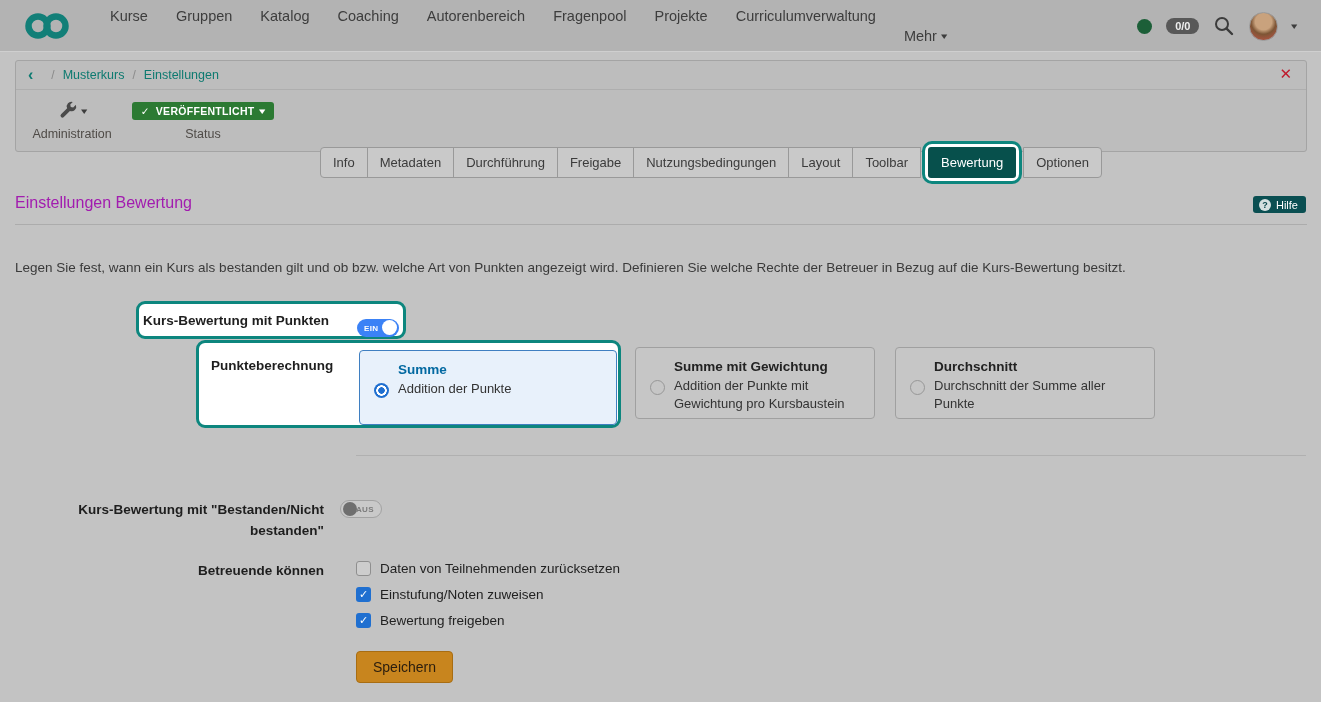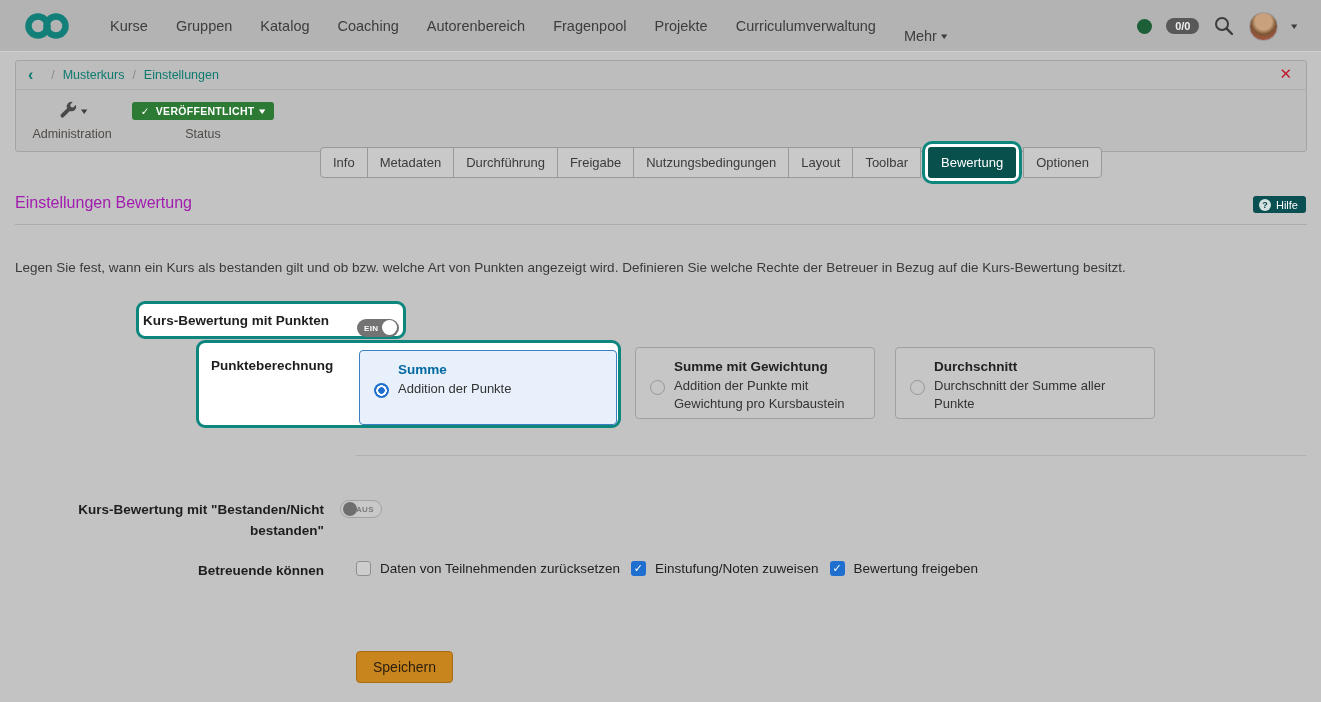--- a/index.html
+++ b/index.html
@@ -3,21 +3,21 @@
 <meta charset="utf-8">
 <style>
   * { margin:0; padding:0; box-sizing:border-box; }
   html,body { width:1321px; height:702px; }
   body { font-family:"Liberation Sans","DejaVu Sans",sans-serif; background:#c3c3c3; color:#333; }
   #app { position:relative; width:1321px; height:702px; overflow:hidden; background:#c3c3c3; }
 
   
   .navbar { position:absolute; top:0; left:0; width:100%; height:52px; background:#b3b3b3; border-bottom:1px solid #cfcfcf; display:flex; align-items:center; }
   .logo { margin-left:24px; display:flex; align-items:center; cursor:pointer; }
-  .nav-items { display:flex; align-items:center; margin-left:26px; }
+  .nav-items { display:flex; align-items:flex-start; margin-left:26px; }
   .nav-item { font-size:14.5px; color:#3d3d3d; padding:0 14px; cursor:pointer; white-space:nowrap; }
   .nav-more { display:flex; align-items:center; gap:5px;margin-top:20px; }
   .caret { display:inline-block; font-size:9px; color:#3d3d3d; transform:scaleX(1.4); }
   .nav-right { position:absolute; right:24px; top:0; height:52px; display:flex; align-items:center; gap:14px; }
   .presence-dot { width:15px; height:15px; border-radius:50%; background:#1c5f38; }
   .counter-badge { background:#585858; color:#efefef; font-size:11px; font-weight:bold; border-radius:9px; padding:2px 9px; }
   .search-btn { display:flex; align-items:center; cursor:pointer; }
   .avatar { width:29px; height:29px; border-radius:50%; background:radial-gradient(circle at 50% 32%, #c9a27d 0 36%, #7d5535 55%, #a3543f 78%, #c04e47 100%); border:1px solid #9a9a9a; cursor:pointer; }
 
   
@@ -53,21 +53,21 @@
   .description { position:absolute; left:15px; top:259px; width:1160px; font-size:13.5px; color:#3a3a3a; line-height:1.4; }
 
   
   .hl-ring { background:#fff; border:3px solid #0d867e; border-radius:9px; }
 
   .row-points { position:absolute; left:136px; top:301px; height:38px; display:inline-flex; align-items:center; gap:28px; padding:0 4px; }
   .form-label { font-size:13.5px; font-weight:bold; color:#1e1e1e; }
 
   
   .toggle { position:relative; width:42px; height:18px; border-radius:10px; cursor:pointer; flex:none; }
-  .toggle-on { background:#737373;margin-top:15px; }
+  .toggle-on { background:#3b82f6;margin-top:15px; }
   .toggle-on .knob { position:absolute; top:1.5px; right:2px; width:15px; height:15px; border-radius:50%; background:#fff; }
   .toggle-on .t-text { position:absolute; left:7px; top:5px; font-size:8px; font-weight:bold; color:#fff; letter-spacing:.4px; }
   .toggle-off { background:#c9c9c9; border:1px solid #a2a2a2; }
   .toggle-off .knob { position:absolute; top:1px; left:2px; width:14px; height:14px; border-radius:50%; background:#6e6e6e; }
   .toggle-off .t-text { position:absolute; right:7px; top:4px; font-size:8px; font-weight:bold; color:#7b7b7b; letter-spacing:.4px; }
 
   .calc-box { position:absolute; left:196px; top:340px; width:425px; height:88px; }
   .calc-label { position:absolute; left:12px; top:15px; }
   .option-card { position:absolute; border-radius:4px; padding:11px 12px 8px 38px; cursor:pointer; }
   .card-title { font-size:13.5px; font-weight:bold; color:#222; margin-bottom:3px; }
@@ -81,21 +81,21 @@
   .radio { position:absolute; left:14px; top:32px; width:15px; height:15px; border-radius:50%; }
   .radio-on { background:radial-gradient(circle,#1f6fd0 0 3px,#fff 3.5px 5px,#1f6fd0 5.5px); }
   .radio-off { border:1.5px solid #979797; background:transparent; }
 
   .section-divider { position:absolute; left:356px; top:455px; width:950px; border-top:1px solid #b0b0b0; }
 
   .passed-label { position:absolute; left:72px; top:500px; width:252px; text-align:right; line-height:1.55; }
   .passed-toggle { position:absolute; left:340px; top:500px; }
 
   .coach-label { position:absolute; left:15px; top:563px; width:309px; text-align:right; }
-  .coach-list { position:absolute; left:356px; top:561px; display:flex; gap:11px; }
+  .coach-list { position:absolute; left:356px; top:561px; display:flex; flex-direction:column; gap:11px; }
   .check-row { display:flex; align-items:center; gap:9px; cursor:pointer; }
   .checkbox { width:15px; height:15px; border-radius:3px; flex:none; }
   .cb-off { background:#cdcdcd; border:1.5px solid #8f8f8f; }
   .cb-on { background:#1f6fd0; color:#fff; font-size:11px; font-weight:bold; display:flex; align-items:center; justify-content:center; }
   .check-text { font-size:13.5px; color:#222; }
 
   .save-btn { position:absolute; left:356px; top:651px; background:#c8851e; border:1px solid #a86d12; border-radius:4px; padding:7px 16px; font-size:14px; color:#2a1d0e; cursor:pointer; font-family:inherit; }
 </style>
 </head>
 <body>

